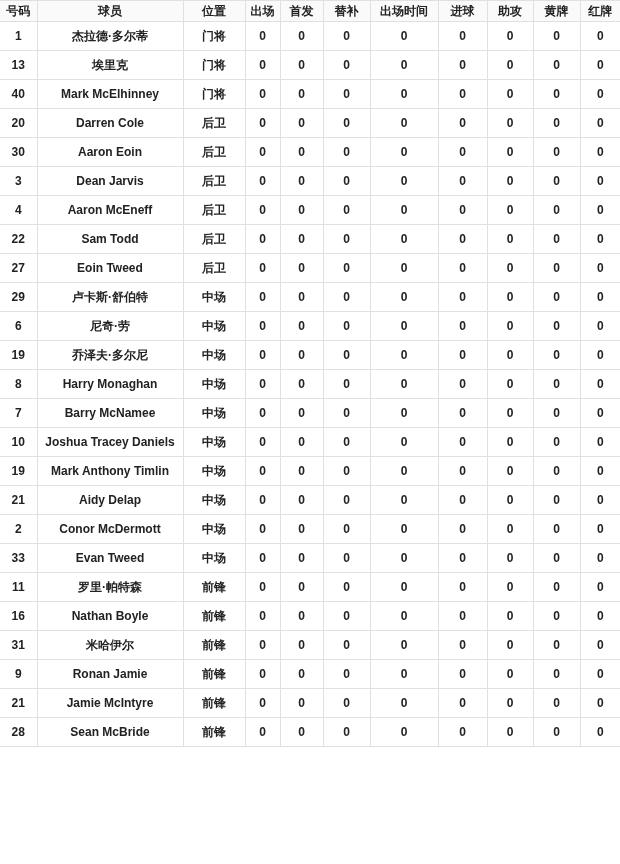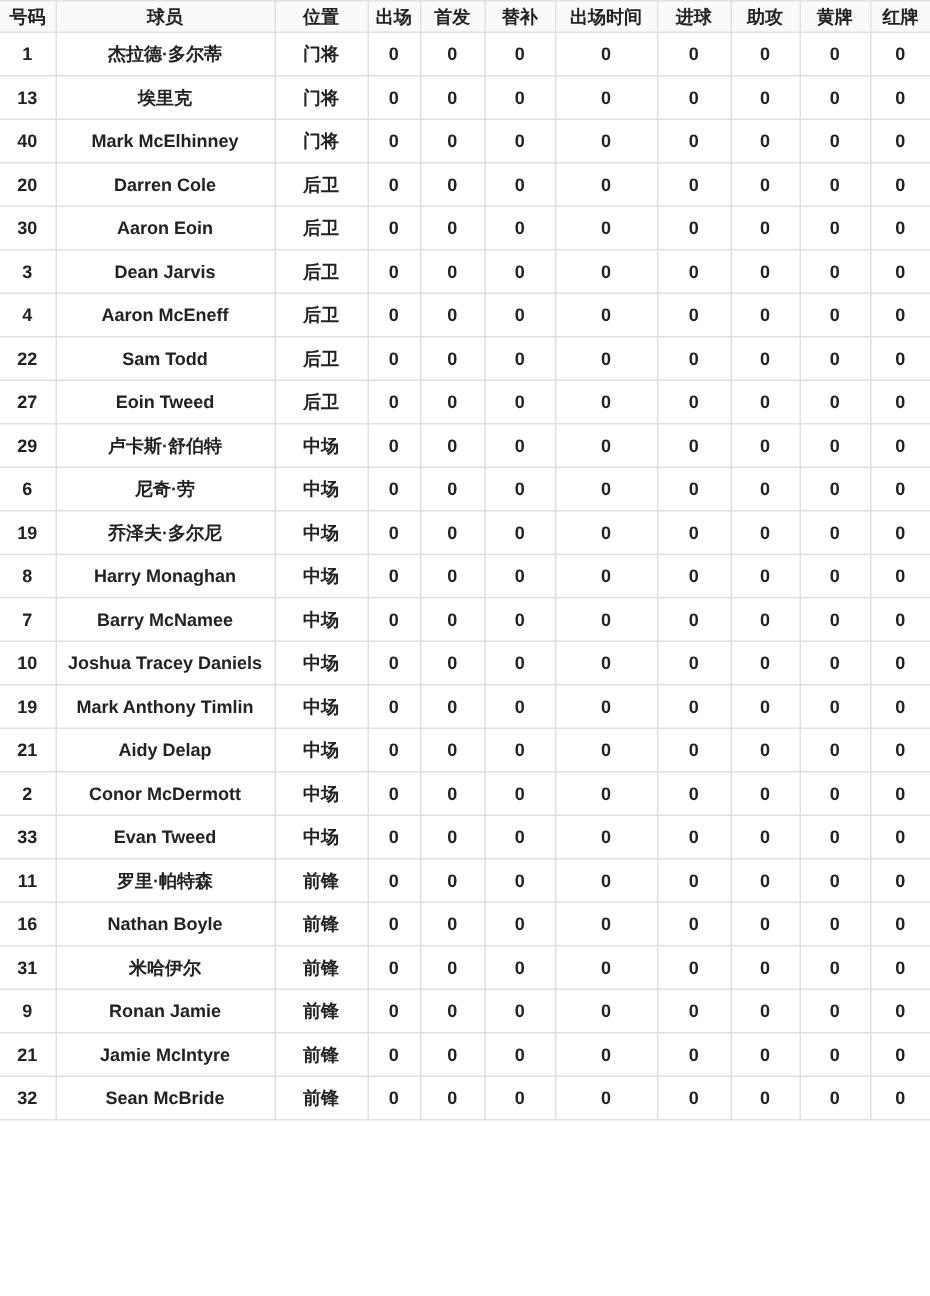--- a/index.html
+++ b/index.html
@@ -388,21 +388,21 @@
         <td>0</td>
         <td>0</td>
         <td>0</td>
         <td>0</td>
         <td>0</td>
         <td>0</td>
         <td>0</td>
         <td>0</td>
       </tr>
       <tr>
-        <td>32</td>
+        <td>28</td>
         <td>Sean McBride</td>
         <td>前锋</td>
         <td>0</td>
         <td>0</td>
         <td>0</td>
         <td>0</td>
         <td>0</td>
         <td>0</td>
         <td>0</td>
         <td>0</td>

